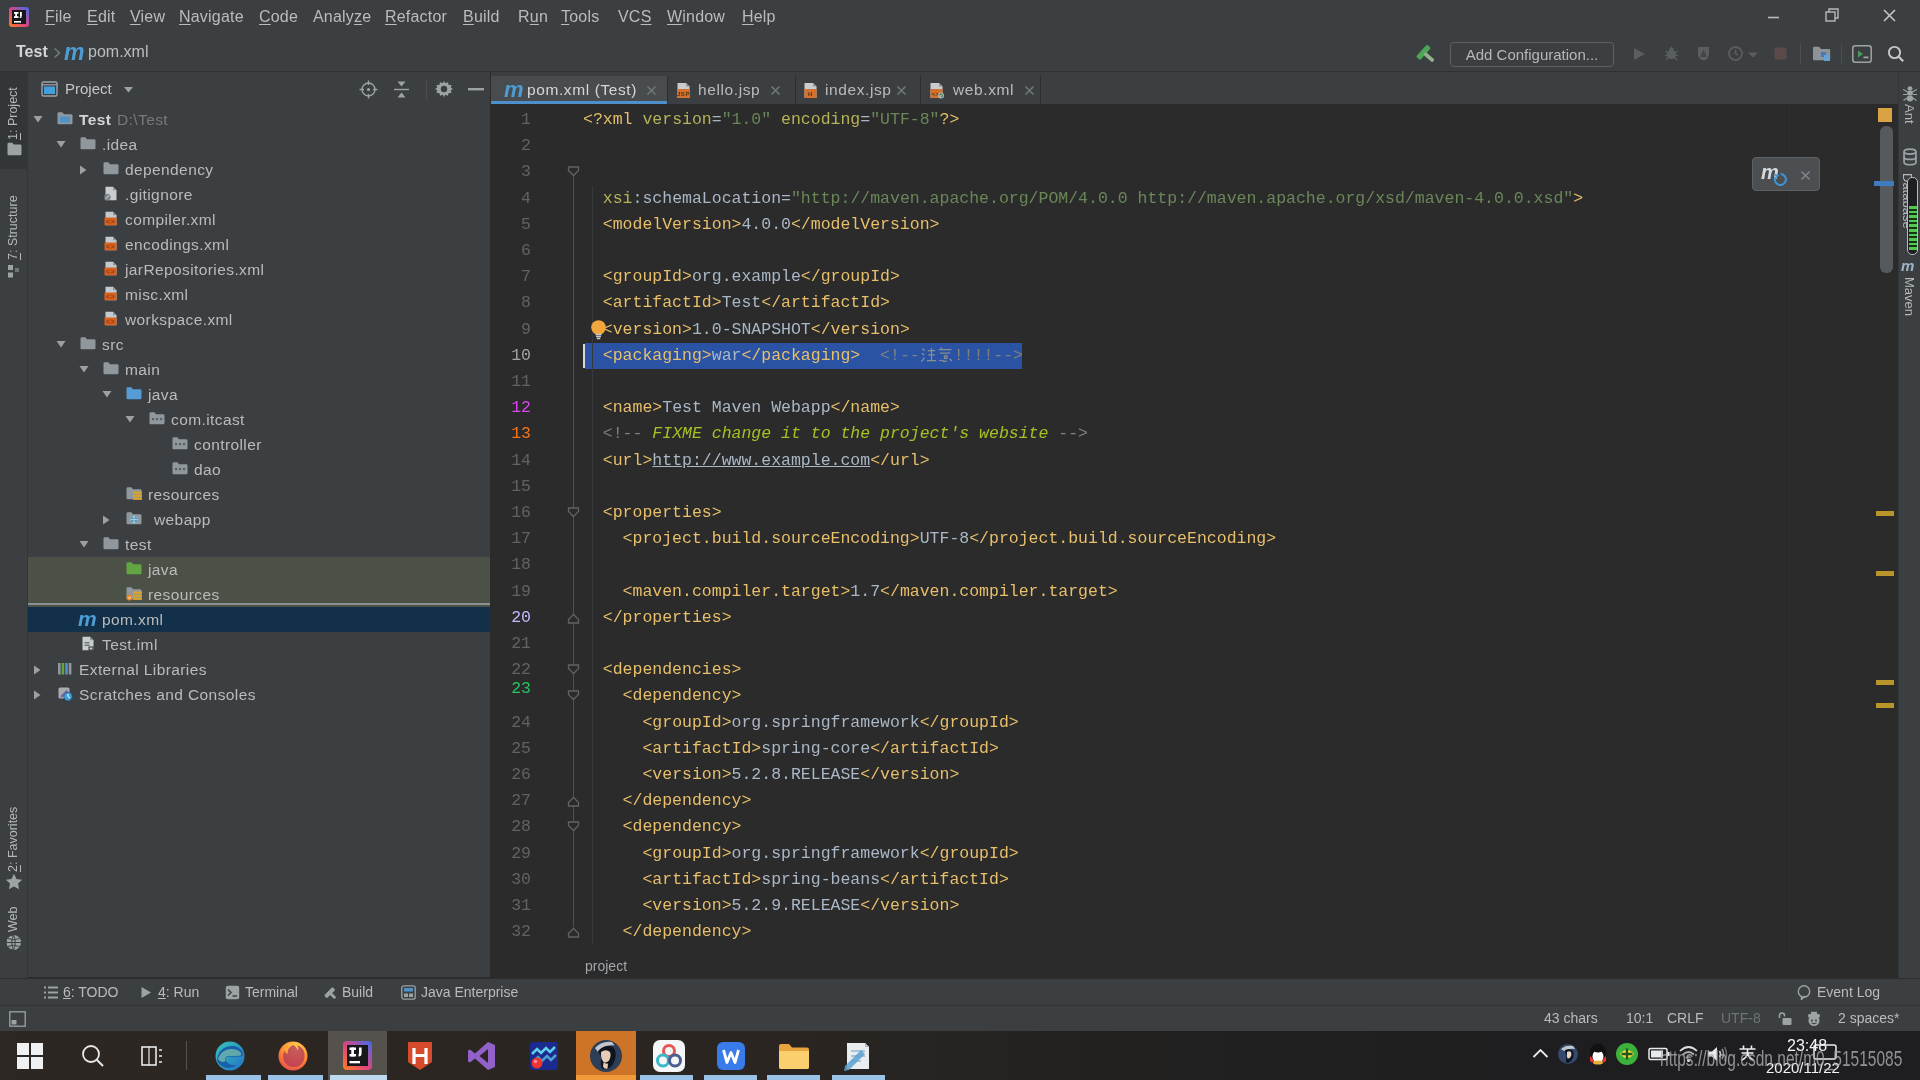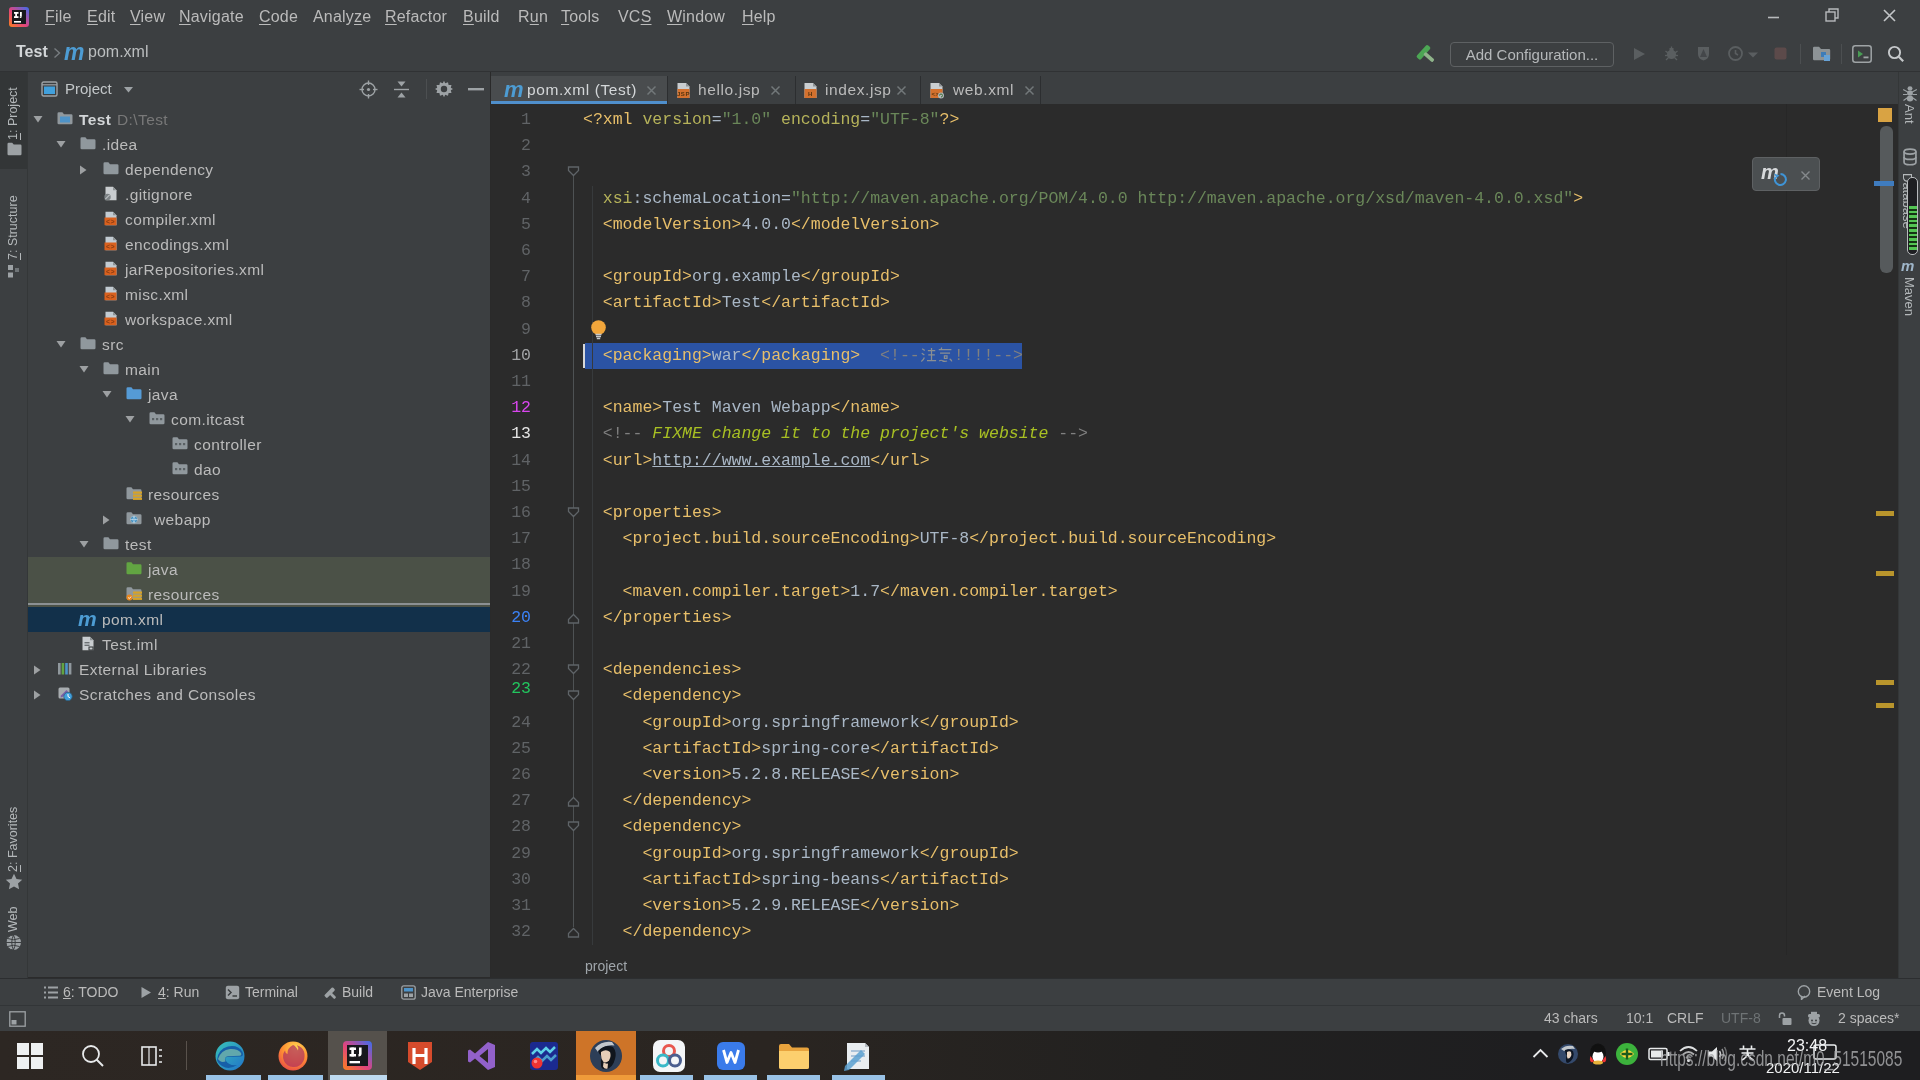--- a/index.html
+++ b/index.html
@@ -564,44 +564,45 @@
 <div class="lnum" style="top:81.6px;color:#606366">4</div>
 <div class="eline" style="top:81.6px">  <span class="at">xsi</span>:schemaLocation=<span class="st">"http://maven.apache.org/POM/4.0.0 http://maven.apache.org/xsd/maven-4.0.0.xsd"</span><span class="tg">&gt;</span></div>
 <div class="lnum" style="top:107.8px;color:#606366">5</div>
 <div class="eline" style="top:107.8px">  <span class="tg">&lt;modelVersion&gt;</span>4.0.0<span class="tg">&lt;/modelVersion&gt;</span></div>
 <div class="lnum" style="top:134.0px;color:#606366">6</div>
 <div class="lnum" style="top:160.2px;color:#606366">7</div>
 <div class="eline" style="top:160.2px">  <span class="tg">&lt;groupId&gt;</span>org.example<span class="tg">&lt;/groupId&gt;</span></div>
 <div class="lnum" style="top:186.4px;color:#606366">8</div>
 <div class="eline" style="top:186.4px">  <span class="tg">&lt;artifactId&gt;</span>Test<span class="tg">&lt;/artifactId&gt;</span></div>
 <div class="lnum" style="top:212.6px;color:#606366">9</div>
+<div class="eline" style="top:212.6px">  <span class="tg">&lt;version&gt;</span>1.0-SNAPSHOT<span class="tg">&lt;/version&gt;</span></div>
 <div class="lnum" style="top:238.8px;color:#a1a3a5">10</div>
 <div class="eline" style="top:238.8px">  <span class="tg">&lt;packaging&gt;</span>war<span class="tg">&lt;/packaging&gt;</span>  <span class="cm">&lt;!--</span><svg width="34" height="19" viewBox="0 0 39 19" style="display:inline-block;vertical-align:-4px">
           <g stroke="#8a8f93" stroke-width="1.4" fill="none">
             <path d="M2.5 3 L5.5 5 M2 8 L5 10 M5 13 Q4 16 1.5 17.5"></path>
             <path d="M9 5 H17.5 M13.2 2 V16.5 M9.5 10 H17 M8 16.5 H18.5"></path>
             <path d="M21.5 4 H36 M23 8 H34.5 M25 1.5 L24 4 M28 11 H31 V14 H28 Z M22 17 Q24 15.5 25.5 16.5 Q28 18 31 17 M34 14.5 Q36 15.5 36.5 17.5"></path>
           </g>
         </svg><span class="cm">!!!!--&gt;</span></div>
 <div class="lnum" style="top:265.0px;color:#606366">11</div>
 <div class="lnum" style="top:291.2px;color:#d946ef">12</div>
 <div class="eline" style="top:291.2px">  <span class="tg">&lt;name&gt;</span>Test Maven Webapp<span class="tg">&lt;/name&gt;</span></div>
-<div class="lnum" style="top:317.4px;color:#e5e5e5">13</div>
+<div class="lnum" style="top:317.4px;color:#f97316">13</div>
 <div class="eline" style="top:317.4px">  <span class="cm">&lt;!-- </span><span class="fx">FIXME change it to the project's website</span><span class="cm"> --&gt;</span></div>
 <div class="lnum" style="top:343.6px;color:#606366">14</div>
 <div class="eline" style="top:343.6px">  <span class="tg">&lt;url&gt;</span><span class="lk">http://www.example.com</span><span class="tg">&lt;/url&gt;</span></div>
 <div class="lnum" style="top:369.8px;color:#606366">15</div>
 <div class="lnum" style="top:396.0px;color:#606366">16</div>
 <div class="eline" style="top:396.0px">  <span class="tg">&lt;properties&gt;</span></div>
 <div class="lnum" style="top:422.2px;color:#606366">17</div>
 <div class="eline" style="top:422.2px">    <span class="tg">&lt;project.build.sourceEncoding&gt;</span>UTF-8<span class="tg">&lt;/project.build.sourceEncoding&gt;</span></div>
 <div class="lnum" style="top:448.4px;color:#606366">18</div>
 <div class="lnum" style="top:474.6px;color:#606366">19</div>
 <div class="eline" style="top:474.6px">    <span class="tg">&lt;maven.compiler.target&gt;</span>1.7<span class="tg">&lt;/maven.compiler.target&gt;</span></div>
-<div class="lnum" style="top:500.8px;color:#3b82f6">20</div>
+<div class="lnum" style="top:500.8px;color:#c4b5fd">20</div>
 <div class="eline" style="top:500.8px">  <span class="tg">&lt;/properties&gt;</span></div>
 <div class="lnum" style="top:527.0px;color:#606366">21</div>
 <div class="lnum" style="top:553.2px;color:#606366">22</div>
 <div class="eline" style="top:553.2px">  <span class="tg">&lt;dependencies&gt;</span></div>
 <div class="lnum" style="top:572px;color:#22c55e">23</div>
 <div class="eline" style="top:579.4px">    <span class="tg">&lt;dependency&gt;</span></div>
 <div class="lnum" style="top:605.6px;color:#606366">24</div>
 <div class="eline" style="top:605.6px">      <span class="tg">&lt;groupId&gt;</span>org.springframework<span class="tg">&lt;/groupId&gt;</span></div>
 <div class="lnum" style="top:631.8px;color:#606366">25</div>
 <div class="eline" style="top:631.8px">      <span class="tg">&lt;artifactId&gt;</span>spring-core<span class="tg">&lt;/artifactId&gt;</span></div>

